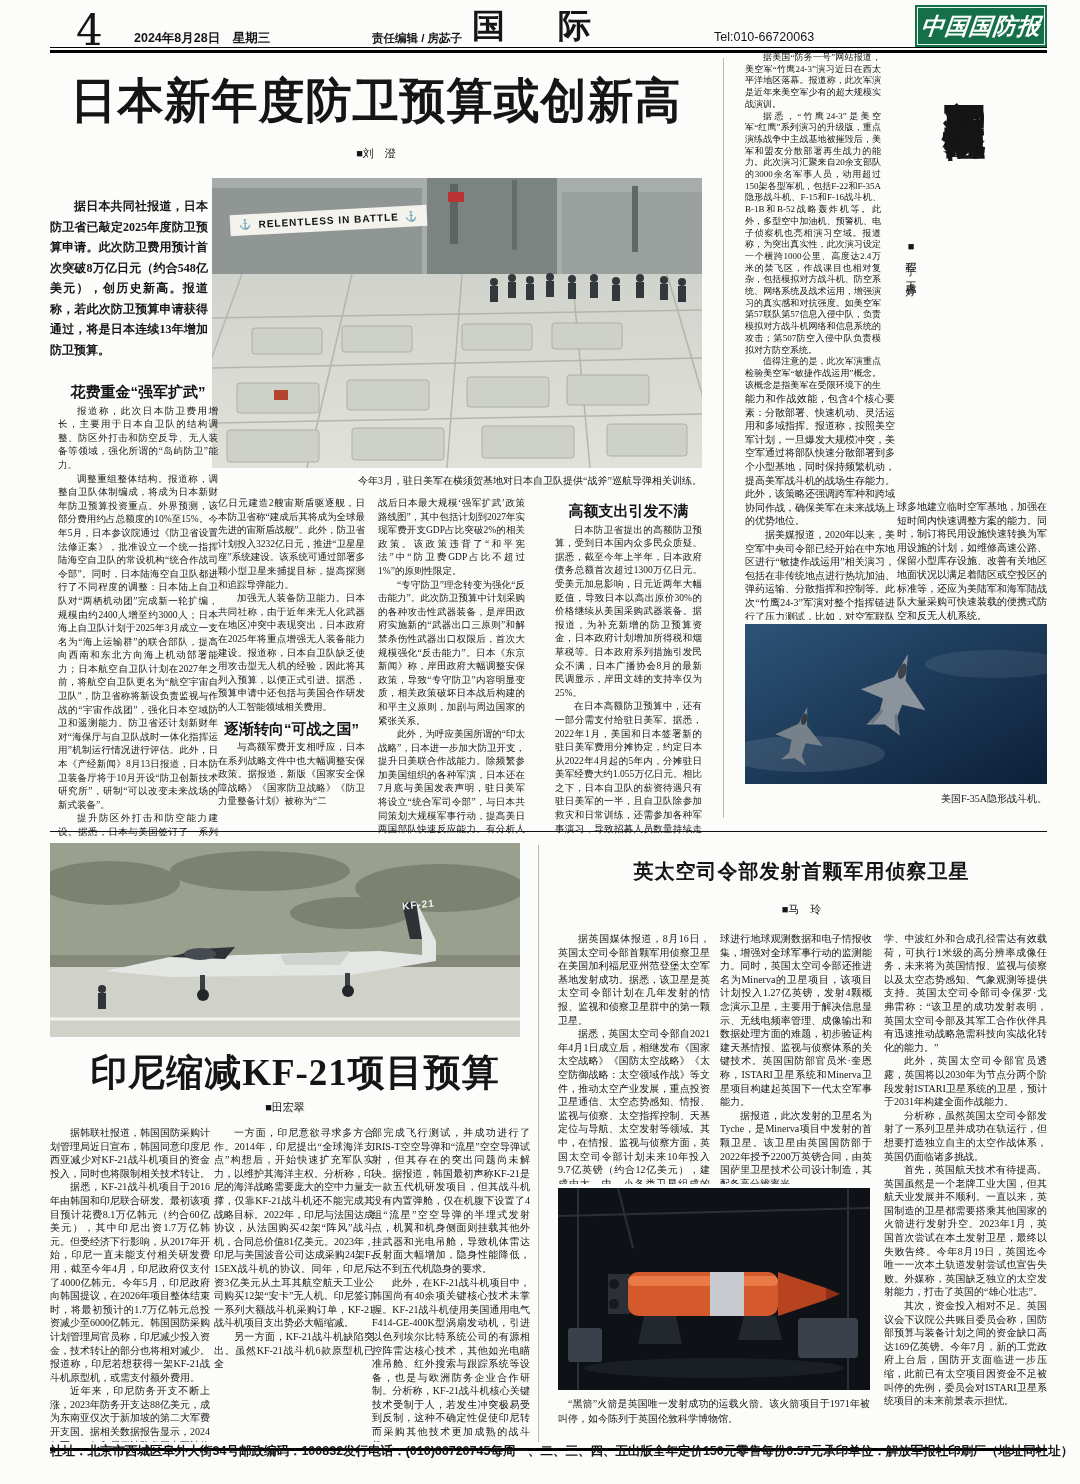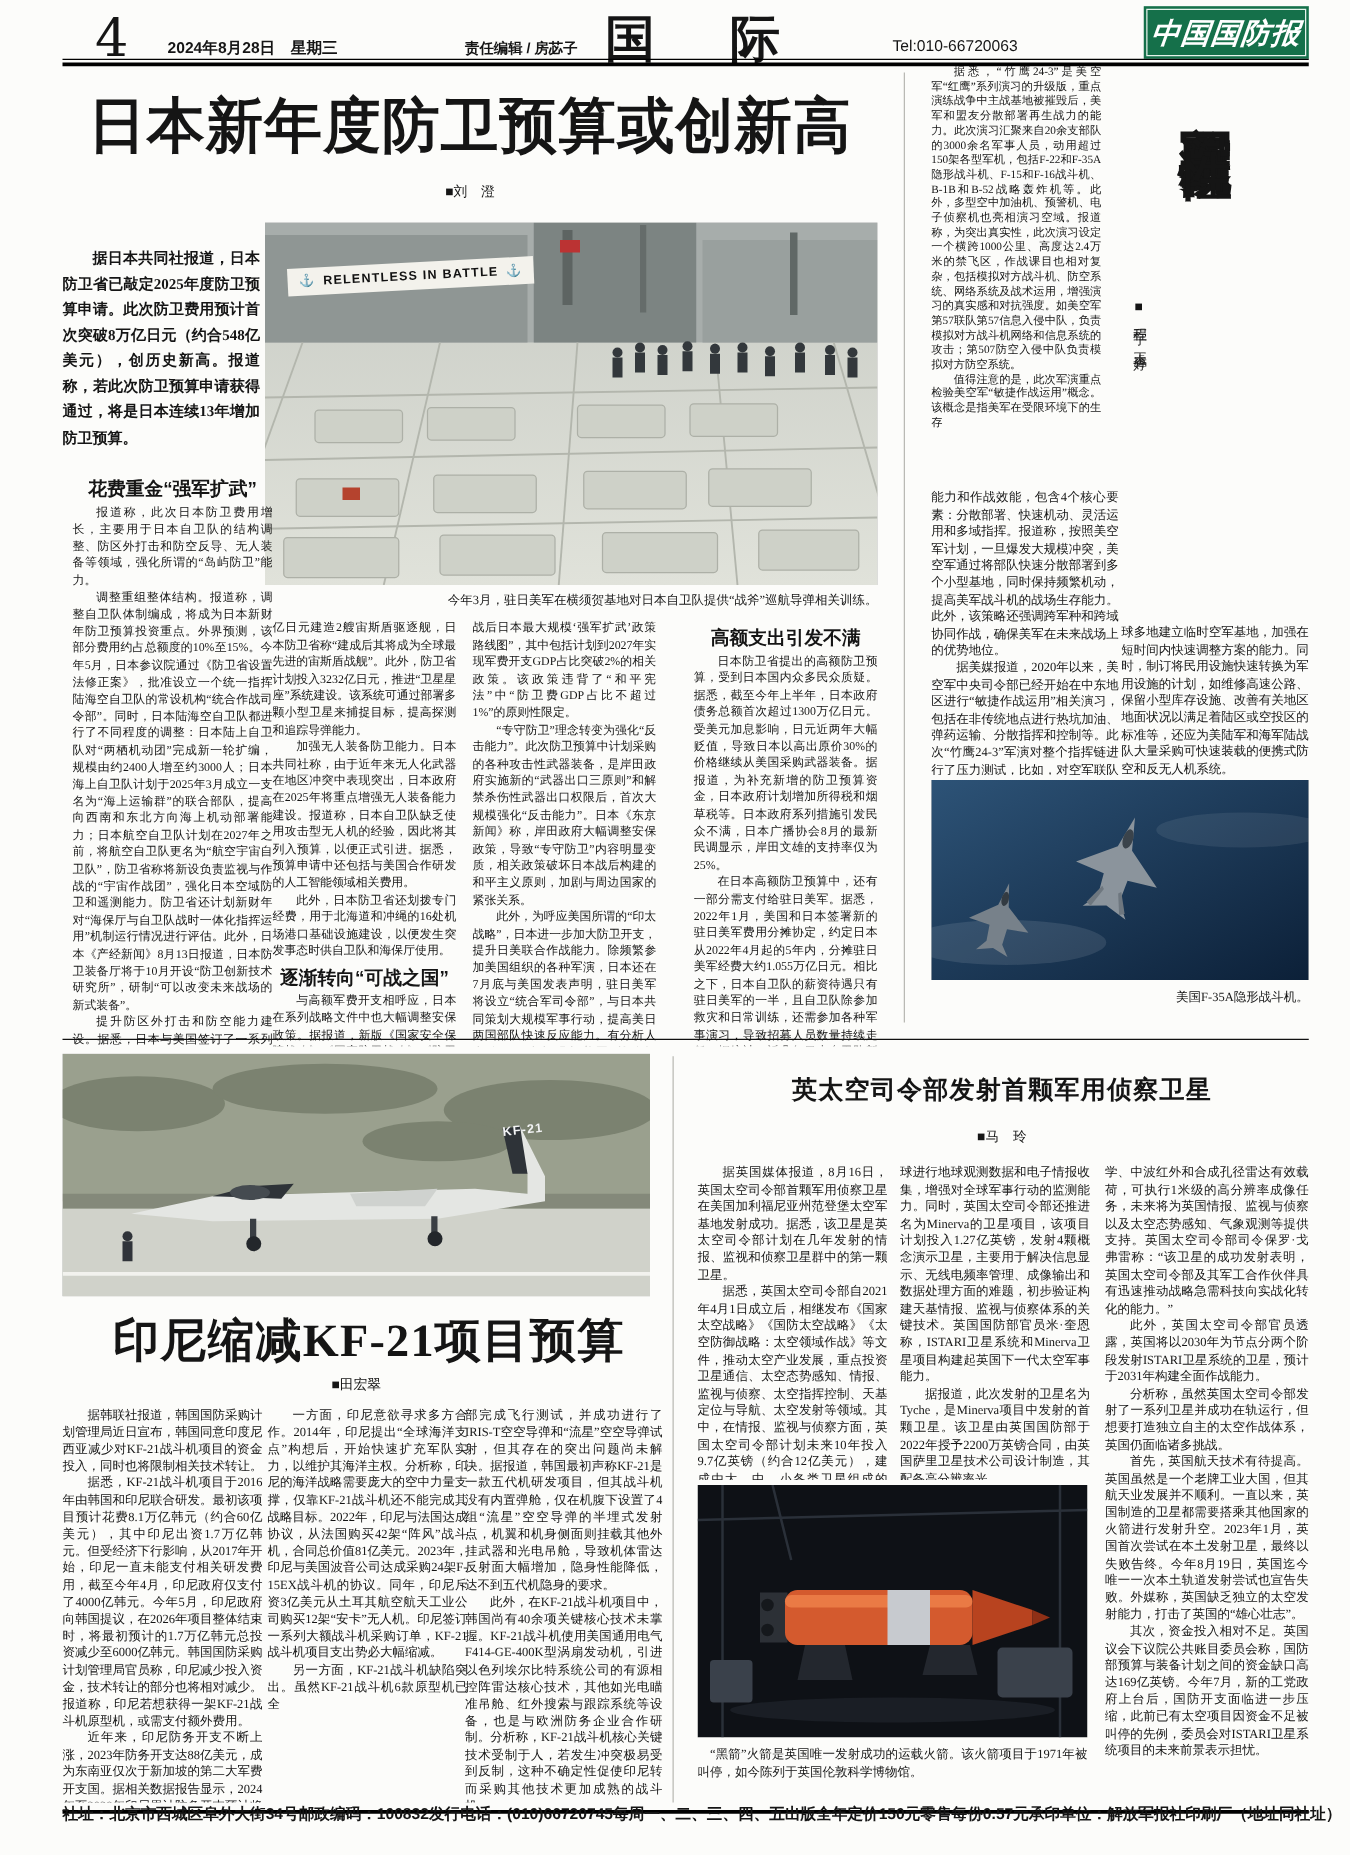--- a/index.html
+++ b/index.html
@@ -4,21 +4,21 @@
 <style>
   html,body{margin:0;padding:0;background:#e8e8e4;}
   .page{position:relative;width:1080px;height:1484px;background:#fcfcfa;margin:0 auto;
         font-family:"Liberation Serif","DejaVu Serif",serif;color:#151515;overflow:hidden;}
   [data-interactable]{box-sizing:border-box;}
 
   
   .page-num{position:absolute;left:76px;top:6px;font-size:42px;font-family:"DejaVu Serif",serif;}
   .hdr-date{position:absolute;left:134px;top:30px;font-size:12.5px;font-weight:700;font-family:"Liberation Sans",sans-serif;}
   .hdr-editor{position:absolute;left:372px;top:31px;font-size:11.5px;font-weight:700;font-family:"Liberation Sans",sans-serif;}
-  .hdr-section{position:absolute;left:484px;top:4px;font-size:40px;font-weight:900;letter-spacing:10px;font-family:"Liberation Sans",sans-serif;}
+  .hdr-section{position:absolute;left:472px;top:4px;font-size:33px;font-weight:900;letter-spacing:10px;font-family:"Liberation Sans",sans-serif;}
   .hdr-tel{position:absolute;left:714px;top:30px;font-size:12.5px;font-family:"Liberation Sans",sans-serif;}
   .masthead{position:absolute;left:915px;top:5px;width:132px;height:42px;background:#15704a;
             display:flex;align-items:center;justify-content:center;box-shadow:inset 0 0 0 2px #15704a, inset 0 0 0 3px #e7f3ec;}
   .masthead span{color:#fff;font-size:23px;font-weight:700;font-style:italic;transform:skewX(-6deg);letter-spacing:1px;}
   .hdr-rule{position:absolute;left:50px;width:997px;top:50px;height:3px;background:#000;}
   .hdr-rule2{position:absolute;left:50px;width:997px;top:47px;height:1px;background:#000;}
 
   
   .col{position:absolute;overflow:hidden;text-align:justify;}
   .para{margin:0;text-indent:2em;}
@@ -183,37 +183,37 @@
 
   <div class="col jcol jp-col1" data-interactable="false">
       <p class="sub-h" data-interactable="false">花费重金“强军扩武”</p>
       <p class="para" data-interactable="false">报道称，此次日本防卫费用增长，主要用于日本自卫队的结构调整、防区外打击和防空反导、无人装备等领域，强化所谓的“岛屿防卫”能力。</p>
       <p class="para" data-interactable="false">调整重组整体结构。报道称，调整自卫队体制编成，将成为日本新财年防卫预算投资重点。外界预测，该部分费用约占总额度的10%至15%。今年5月，日本参议院通过《防卫省设置法修正案》，批准设立一个统一指挥陆海空自卫队的常设机构“统合作战司令部”。同时，日本陆海空自卫队都进行了不同程度的调整：日本陆上自卫队对“两栖机动团”完成新一轮扩编，规模由约2400人增至约3000人；日本海上自卫队计划于2025年3月成立一支名为“海上运输群”的联合部队，提高向西南和东北方向海上机动部署能力；日本航空自卫队计划在2027年之前，将航空自卫队更名为“航空宇宙自卫队”，防卫省称将新设负责监视与作战的“宇宙作战团”，强化日本空域防卫和遥测能力。防卫省还计划新财年对“海保厅与自卫队战时一体化指挥运用”机制运行情况进行评估。此外，日本《产经新闻》8月13日报道，日本防卫装备厅将于10月开设“防卫创新技术研究所”，研制“可以改变未来战场的新式装备”。</p>
       <p class="para" data-interactable="false">提升防区外打击和防空能力建设。据悉，日本与美国签订了一系列导弹采购合同，包括“战斧”巡航导弹、AGM-158系列联合防区外空对地导弹，以及远程打击导弹。日本还将投入2000多</p>
     </div>
   <div class="col jcol jp-col2" data-interactable="false">
       <p class="para cont" data-interactable="false">亿日元建造2艘宙斯盾驱逐舰，日本防卫省称“建成后其将成为全球最先进的宙斯盾战舰”。此外，防卫省计划投入3232亿日元，推进“卫星星座”系统建设。该系统可通过部署多颗小型卫星来捕捉目标，提高探测和追踪导弹能力。</p>
       <p class="para" data-interactable="false">加强无人装备防卫能力。日本共同社称，由于近年来无人化武器在地区冲突中表现突出，日本政府在2025年将重点增强无人装备能力建设。报道称，日本自卫队缺乏使用攻击型无人机的经验，因此将其列入预算，以便正式引进。据悉，预算申请中还包括与美国合作研发的人工智能领域相关费用。</p>
-      <p class="para" data-interactable="false">此外，日本防卫省还划拨专门经费，用于北海道和冲绳的16处机场港口基础设施建设，以便发生突发事态时供自卫队和海保厅使用。</p>
       <p class="sub-h" data-interactable="false">逐渐转向“可战之国”</p>
       <p class="para" data-interactable="false">与高额军费开支相呼应，日本在系列战略文件中也大幅调整安保政策。据报道，新版《国家安全保障战略》《国家防卫战略》《防卫力量整备计划》被称为“二</p>
     </div>
   <div class="col jcol jp-col3" data-interactable="false">
       <p class="para cont" data-interactable="false">战后日本最大规模‘强军扩武’政策路线图”，其中包括计划到2027年实现军费开支GDP占比突破2%的相关政策。该政策违背了“和平宪法”中“防卫费GDP占比不超过1%”的原则性限定。</p>
       <p class="para" data-interactable="false">“专守防卫”理念转变为强化“反击能力”。此次防卫预算中计划采购的各种攻击性武器装备，是岸田政府实施新的“武器出口三原则”和解禁杀伤性武器出口权限后，首次大规模强化“反击能力”。日本《东京新闻》称，岸田政府大幅调整安保政策，导致“专守防卫”内容明显变质，相关政策破坏日本战后构建的和平主义原则，加剧与周边国家的紧张关系。</p>
       <p class="para" data-interactable="false">此外，为呼应美国所谓的“印太战略”，日本进一步加大防卫开支，提升日美联合作战能力。除频繁参加美国组织的各种军演，日本还在7月底与美国发表声明，驻日美军将设立“统合军司令部”，与日本共同策划大规模军事行动，提高美日两国部队快速反应能力。有分析人士称，日本加强与美国“战略捆绑”，扩大军事自主权，意图逐步达成所谓“正常国家”的目的。</p>
     </div>
   <div class="col jcol jp-col4" data-interactable="false">
       <p class="sub-h" data-interactable="false">高额支出引发不满</p>
       <p class="para" data-interactable="false">日本防卫省提出的高额防卫预算，受到日本国内众多民众质疑。据悉，截至今年上半年，日本政府债务总额首次超过1300万亿日元。受美元加息影响，日元近两年大幅贬值，导致日本以高出原价30%的价格继续从美国采购武器装备。据报道，为补充新增的防卫预算资金，日本政府计划增加所得税和烟草税等。日本政府系列措施引发民众不满，日本广播协会8月的最新民调显示，岸田文雄的支持率仅为25%。</p>
       <p class="para" data-interactable="false">在日本高额防卫预算中，还有一部分需支付给驻日美军。据悉，2022年1月，美国和日本签署新的驻日美军费用分摊协定，约定日本从2022年4月起的5年内，分摊驻日美军经费大约1.055万亿日元。相比之下，日本自卫队的薪资待遇只有驻日美军的一半，且自卫队除参加救灾和日常训练，还需参加各种军事演习，导致招募人员数量持续走低。据统计，近几年日本自卫队新兵招募完成率基本在80%左右，严重影响自卫队建设计划。</p>
     </div>
 
   <div class="v-rule us-rule" data-interactable="false"></div>
   <div class="col ncol us-colA" data-interactable="false">
+      <p class="para" data-interactable="false">据美国“防务一号”网站报道，美空军“竹鹰24-3”演习近日在西太平洋地区落幕。报道称，此次军演是近年来美空军少有的超大规模实战演训。</p>
       <p class="para" data-interactable="false">据悉，“竹鹰24-3”是美空军“红鹰”系列演习的升级版，重点演练战争中主战基地被摧毁后，美军和盟友分散部署再生战力的能力。此次演习汇聚来自20余支部队的3000余名军事人员，动用超过150架各型军机，包括F-22和F-35A隐形战斗机、F-15和F-16战斗机、B-1B和B-52战略轰炸机等。此外，多型空中加油机、预警机、电子侦察机也亮相演习空域。报道称，为突出真实性，此次演习设定一个横跨1000公里、高度达2.4万米的禁飞区，作战课目也相对复杂，包括模拟对方战斗机、防空系统、网络系统及战术运用，增强演习的真实感和对抗强度。如美空军第57联队第57信息入侵中队，负责模拟对方战斗机网络和信息系统的攻击；第507防空入侵中队负责模拟对方防空系统。</p>
       <p class="para" data-interactable="false">值得注意的是，此次军演重点检验美空军“敏捷作战运用”概念。该概念是指美军在受限环境下的生存</p>
     </div>
   <div class="us-headline" data-interactable="false">美空军演习突出高机动性</div>
   <div class="us-byline" data-interactable="false">■程宇一　王睿婷</div>
   <div class="col scol us-colB" data-interactable="false">
       <p class="para cont" data-interactable="false">能力和作战效能，包含4个核心要素：分散部署、快速机动、灵活运用和多域指挥。报道称，按照美空军计划，一旦爆发大规模冲突，美空军通过将部队快速分散部署到多个小型基地，同时保持频繁机动，提高美军战斗机的战场生存能力。此外，该策略还强调跨军种和跨域协同作战，确保美军在未来战场上的优势地位。</p>
       <p class="para" data-interactable="false">据美媒报道，2020年以来，美空军中央司令部已经开始在中东地区进行“敏捷作战运用”相关演习，包括在非传统地点进行热坑加油、弹药运输、分散指挥和控制等。此次“竹鹰24-3”军演对整个指挥链进行了压力测试，比如，对空军联队在被迫分散和快速聚集时的战力情况进行了检验。报道称，此次演习结果表明，美军需与盟国展开更多相关合作，在全</p>
     </div>
   <div class="col scol us-colC" data-interactable="false">

